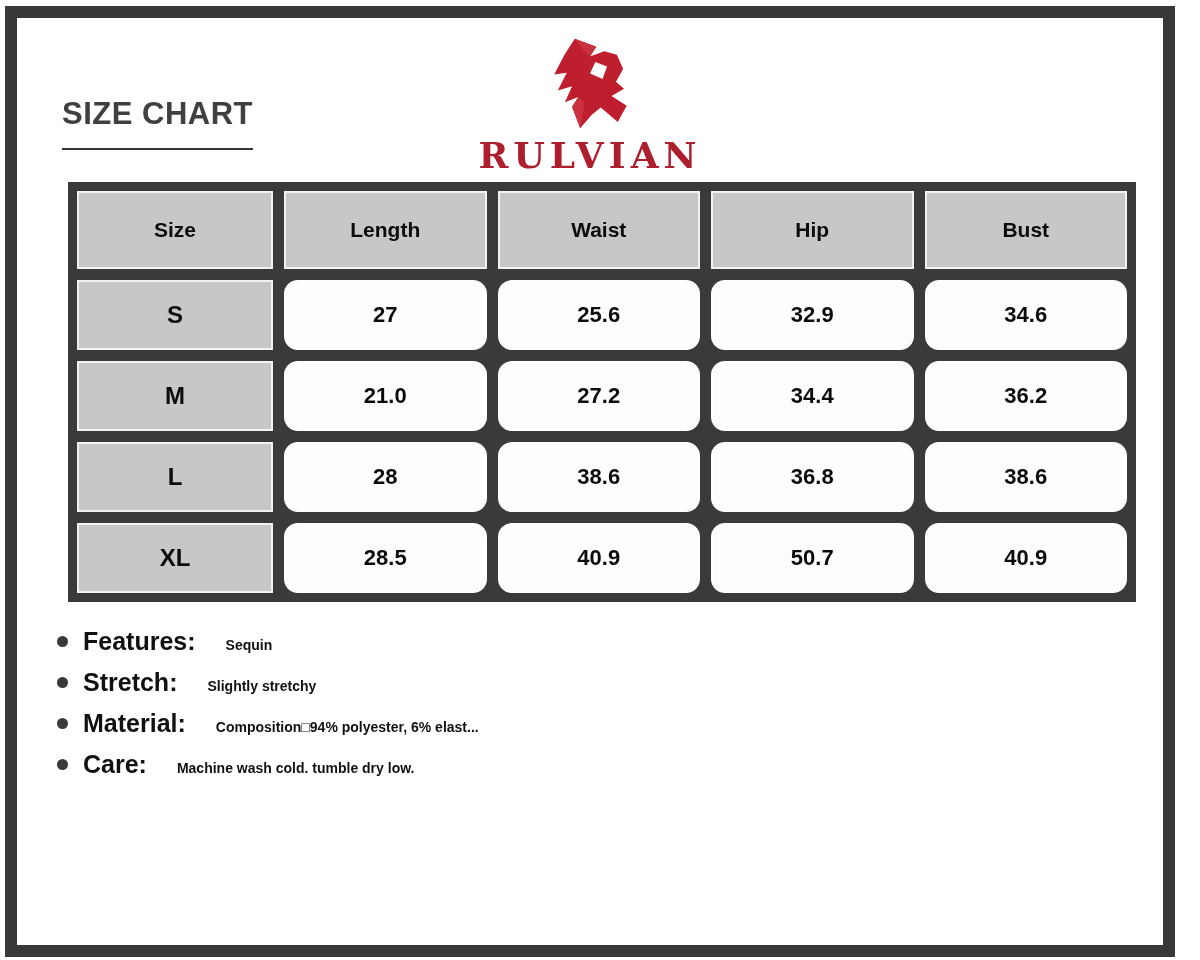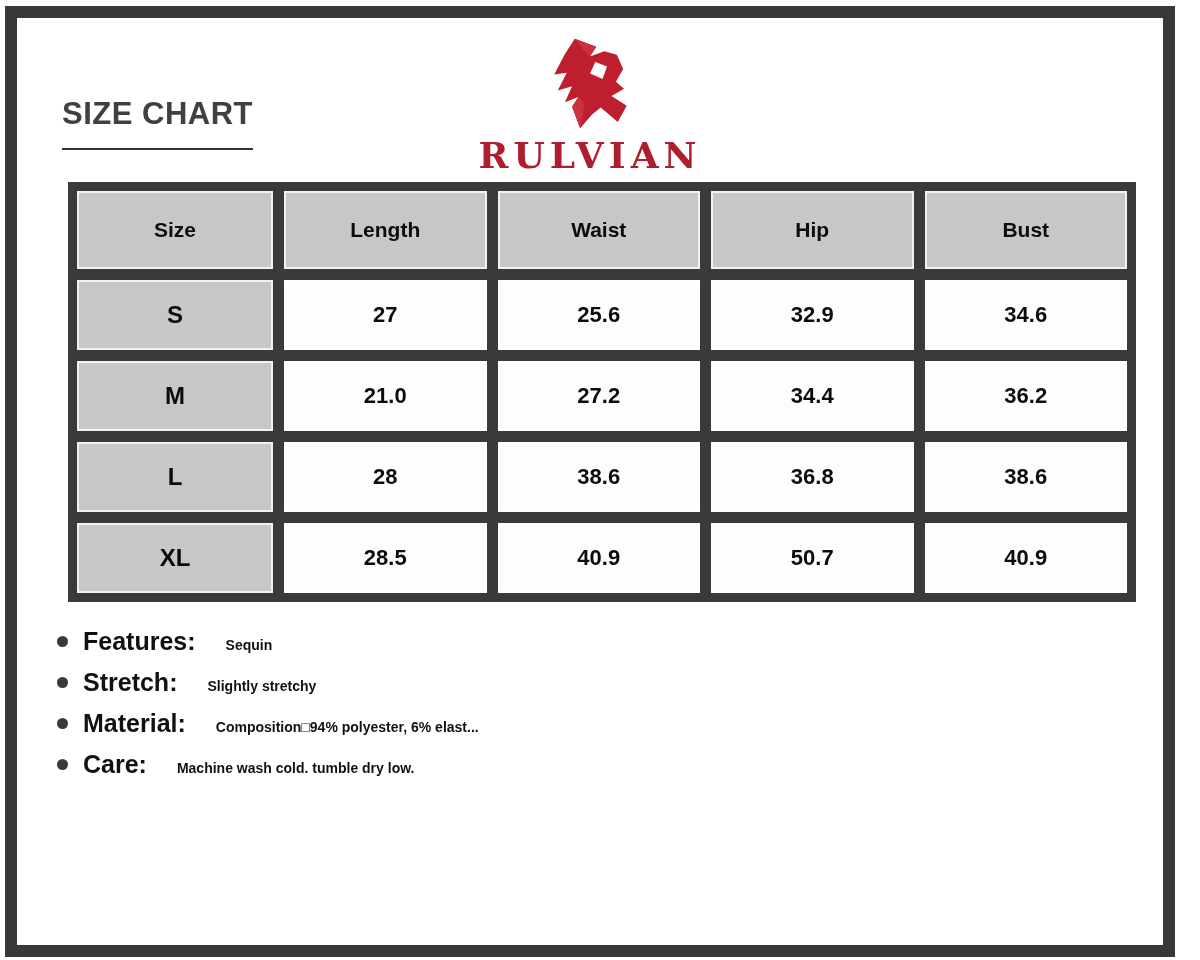--- a/index.html
+++ b/index.html
@@ -41,21 +41,21 @@
     grid-template-rows: 78px 70px 70px 70px 70px;
     gap: 11px;
   }
   .cell {
     display: flex; align-items: center; justify-content: center;
     background: #FDFDFD; border: 2px solid #FFFFFF;
     font-weight: bold; color: #0c0c0c;
   }
   .cell.head { background: #C7C7C7; border-color: #F2F2F2; font-size: 21px; }
   .cell.rowhead { background: #C7C7C7; border-color: #F2F2F2; font-size: 24px; }
-  .cell.val { font-size: 22px; }
+  .cell.val { font-size: 22px; border-radius: 14px; }
 
   
   .specs { position: absolute; left: 57px; top: 627px; list-style: none; }
   .spec-item { position: relative; padding-left: 26px; margin-bottom: 12px; display: flex; align-items: baseline; }
   .spec-bullet {
     position: absolute; left: 0; top: 9px;
     width: 11px; height: 11px; border-radius: 50%; background: #3a3a3a;
   }
   .spec-label { font-size: 25px; font-weight: bold; color: #111; margin-right: 30px; white-space: nowrap; }
   .spec-value { font-size: 14px; font-weight: bold; color: #111; white-space: nowrap; }

